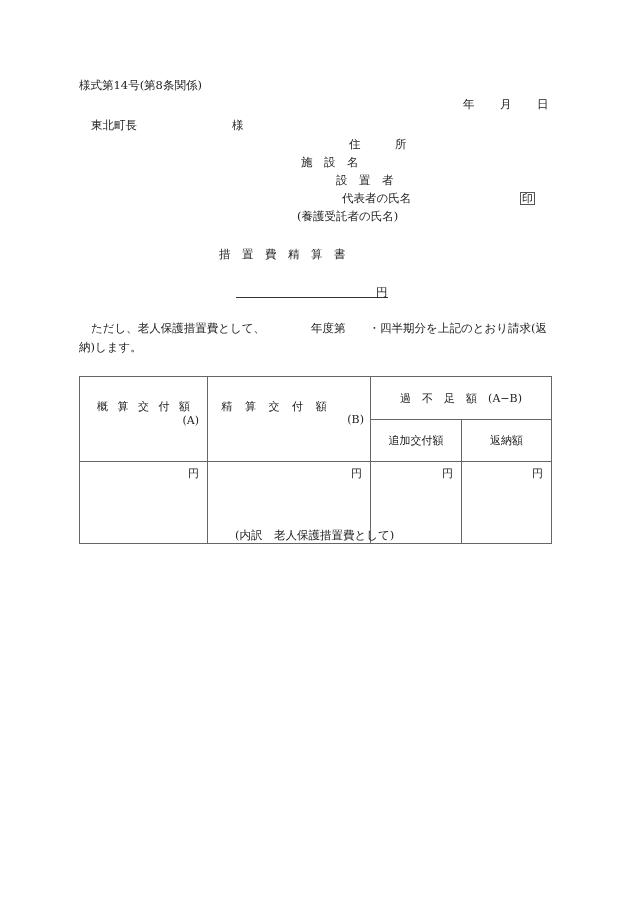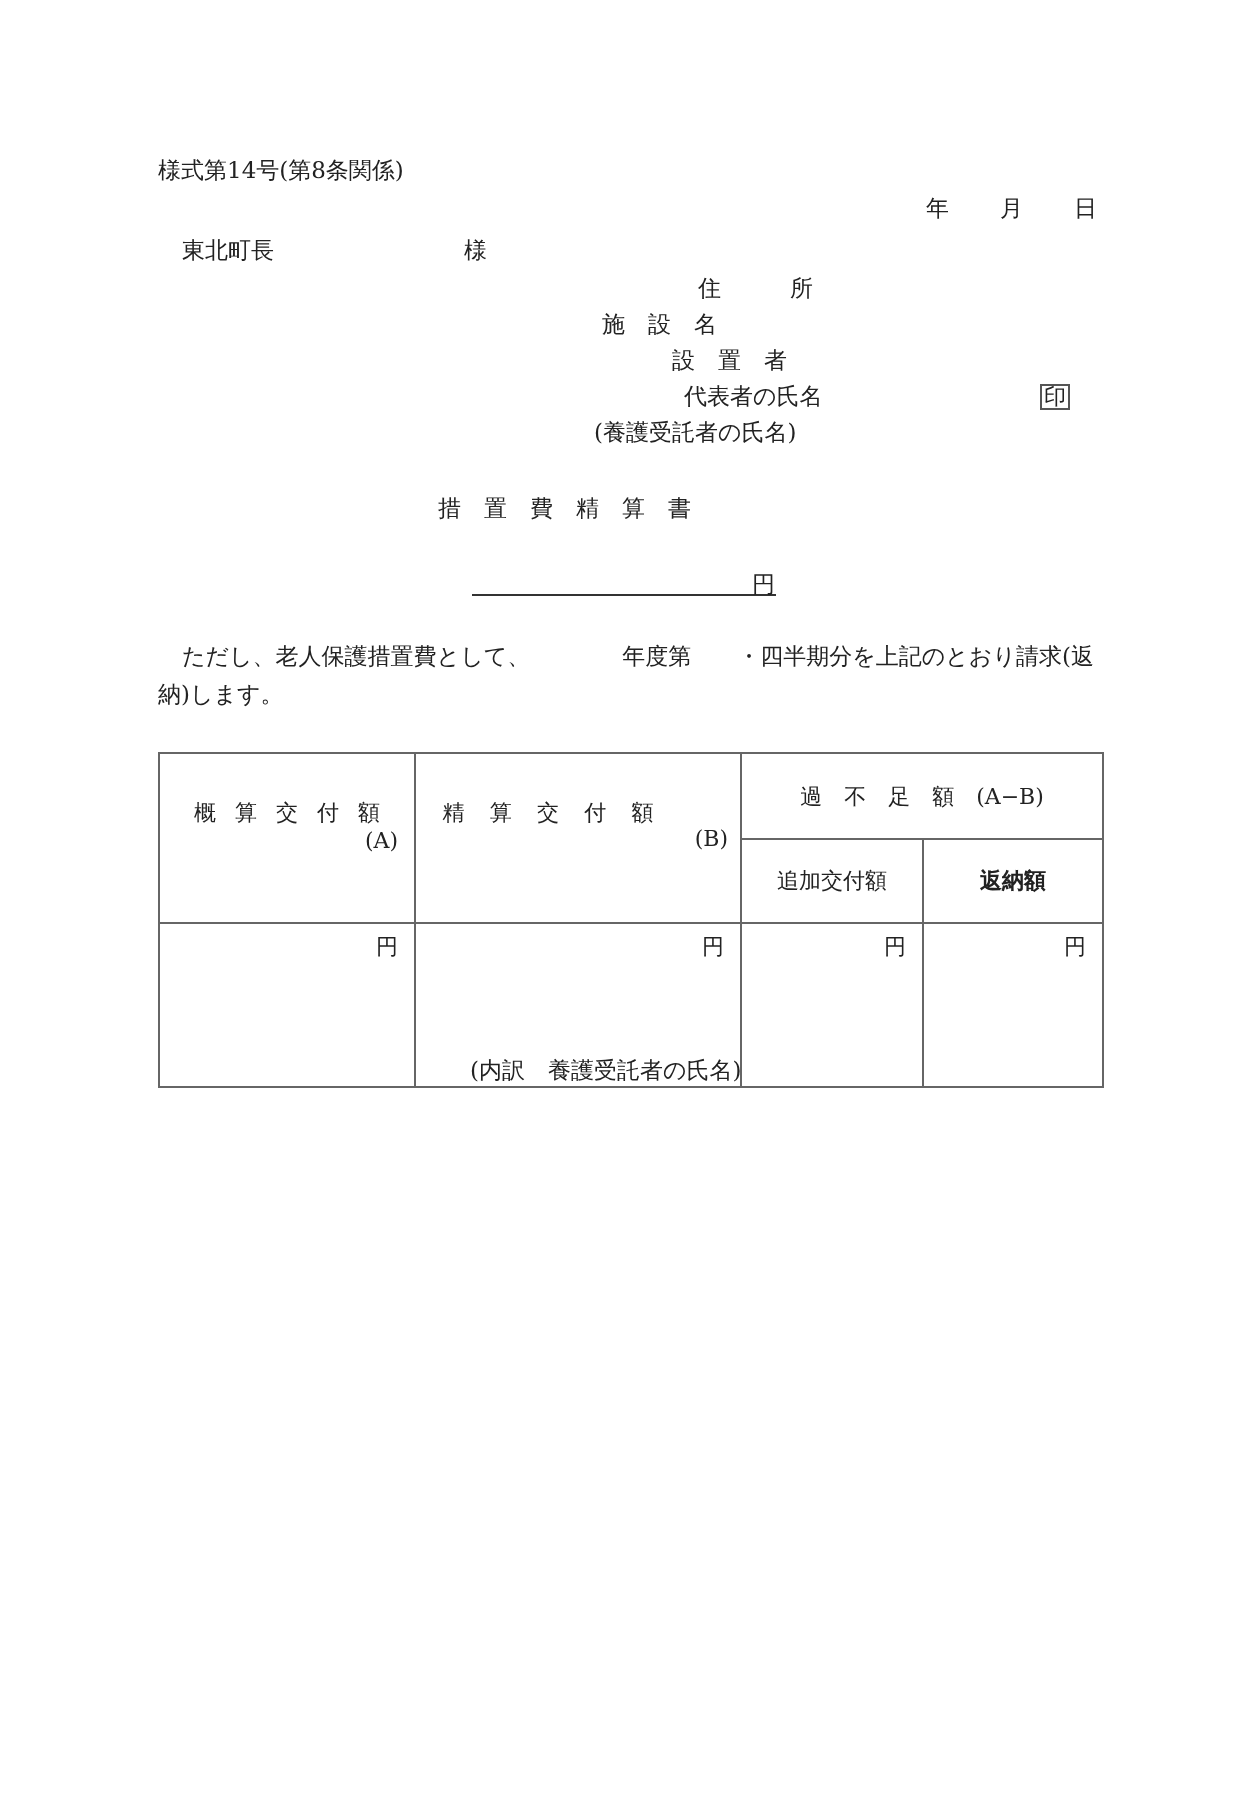--- a/index.html
+++ b/index.html
@@ -65,33 +65,33 @@
     </td>
     <td colspan="2">
       <div class="cell-txt" style="height:34px;">過　不　足　額　(A−B)</div>
     </td>
   </tr>
   <tr style="height:33px;">
     <td>
       <div class="cell-txt" style="height:33px;text-align:center;">追加交付額</div>
     </td>
     <td>
-      <div class="cell-txt" style="height:33px;font-weight:bold;">返納額</div>
+      <div class="cell-txt" style="height:33px;">返納額</div>
     </td>
   </tr>
   <tr style="height:82px;">
     <td>
           <span class="yen">円</span>
         </td>
     <td>
           <span class="yen">円</span>
         </td>
     <td>
           <span class="yen">円</span>
         </td>
     <td>
           <span class="yen">円</span>
         </td>
   </tr>
 </tbody>
   </table>
 
-<div class="abs" style="left:235px;top:530px;">(内訳　養護受託者の氏名)</div>
+<div class="abs" style="left:235px;top:530px;">(内訳　老人保護措置費として)</div>
 
 </body></html>

